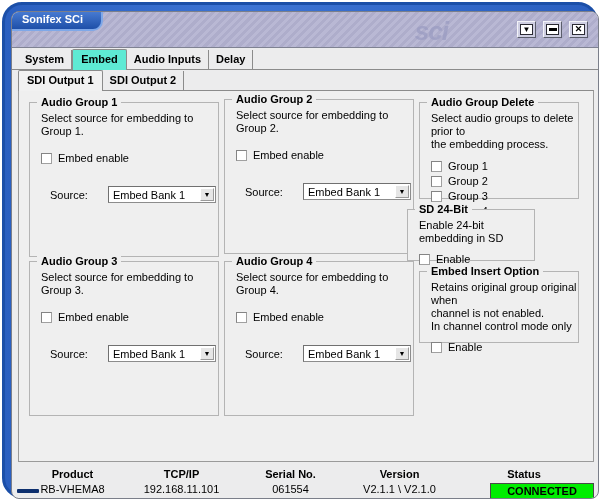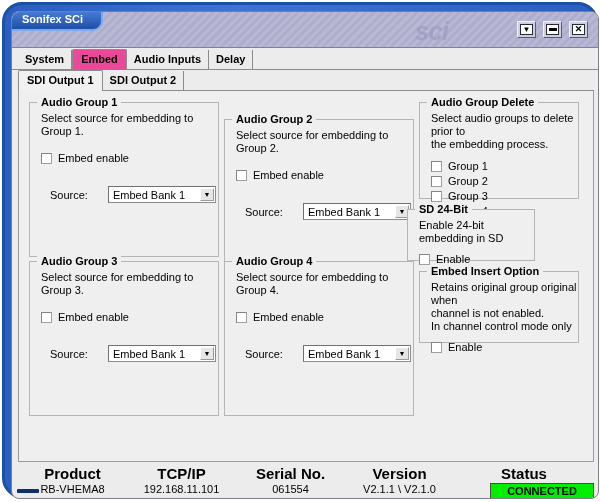--- a/index.html
+++ b/index.html
@@ -134,21 +134,21 @@
     font-size: 11px;
     font-weight: bold;
     padding: 2px 7px 3px 7px;
     border-right: 1px solid #8b8b8b;
     background: #ececed;
     color: #000;
     white-space: nowrap;
     line-height: 14px;
   }
   .tab.active {
-    background: #ec4899;
+    background: #5eead4;
     border: 1px solid #8b8b8b;
     border-bottom: none;
     border-radius: 2px 2px 0 0;
     padding: 2px 8px 4px 8px;
     margin-bottom: -1px;
     position: relative;
     z-index: 2;
   }
 
   .subtabstrip {
@@ -289,21 +289,21 @@
     display: flex;
     align-items: stretch;
   }
   .status-cell {
     flex: 1 1 0;
     text-align: center;
     padding-top: 3px;
     box-sizing: border-box;
   }
   .status-label {
-    font-size: 15px;
+    font-size: 11px;
     font-weight: bold;
     color: #000;
     display: block;
     line-height: 14px;
   }
   .status-value {
     font-size: 11px;
     color: #000;
     display: block;
     line-height: 14px;
@@ -378,21 +378,21 @@
           </div>
           <div class="src-row" style="margin:22px 0 0 20px;">
             <span>Source:</span>
             <div class="combo">
               <span class="combo-text">Embed Bank 1</span>
               <span class="combo-arrow"></span>
             </div>
           </div>
         </div>
 
-        <div class="groupbox" style="left:205px; top:28px; width:190px; height:155px;">
+        <div class="groupbox" style="left:205px; top:8px; width:190px; height:155px;">
           <div class="gb-title">Audio Group 2</div>
           <div class="gb-desc">Select source for embedding to Group 2.</div>
           <div class="chk-row" style="margin:14px 0 0 11px;">
             <span class="chk"></span>
             <span>Embed enable</span>
           </div>
           <div class="src-row" style="margin:22px 0 0 20px;">
             <span>Source:</span>
             <div class="combo">
               <span class="combo-text">Embed Bank 1</span>

